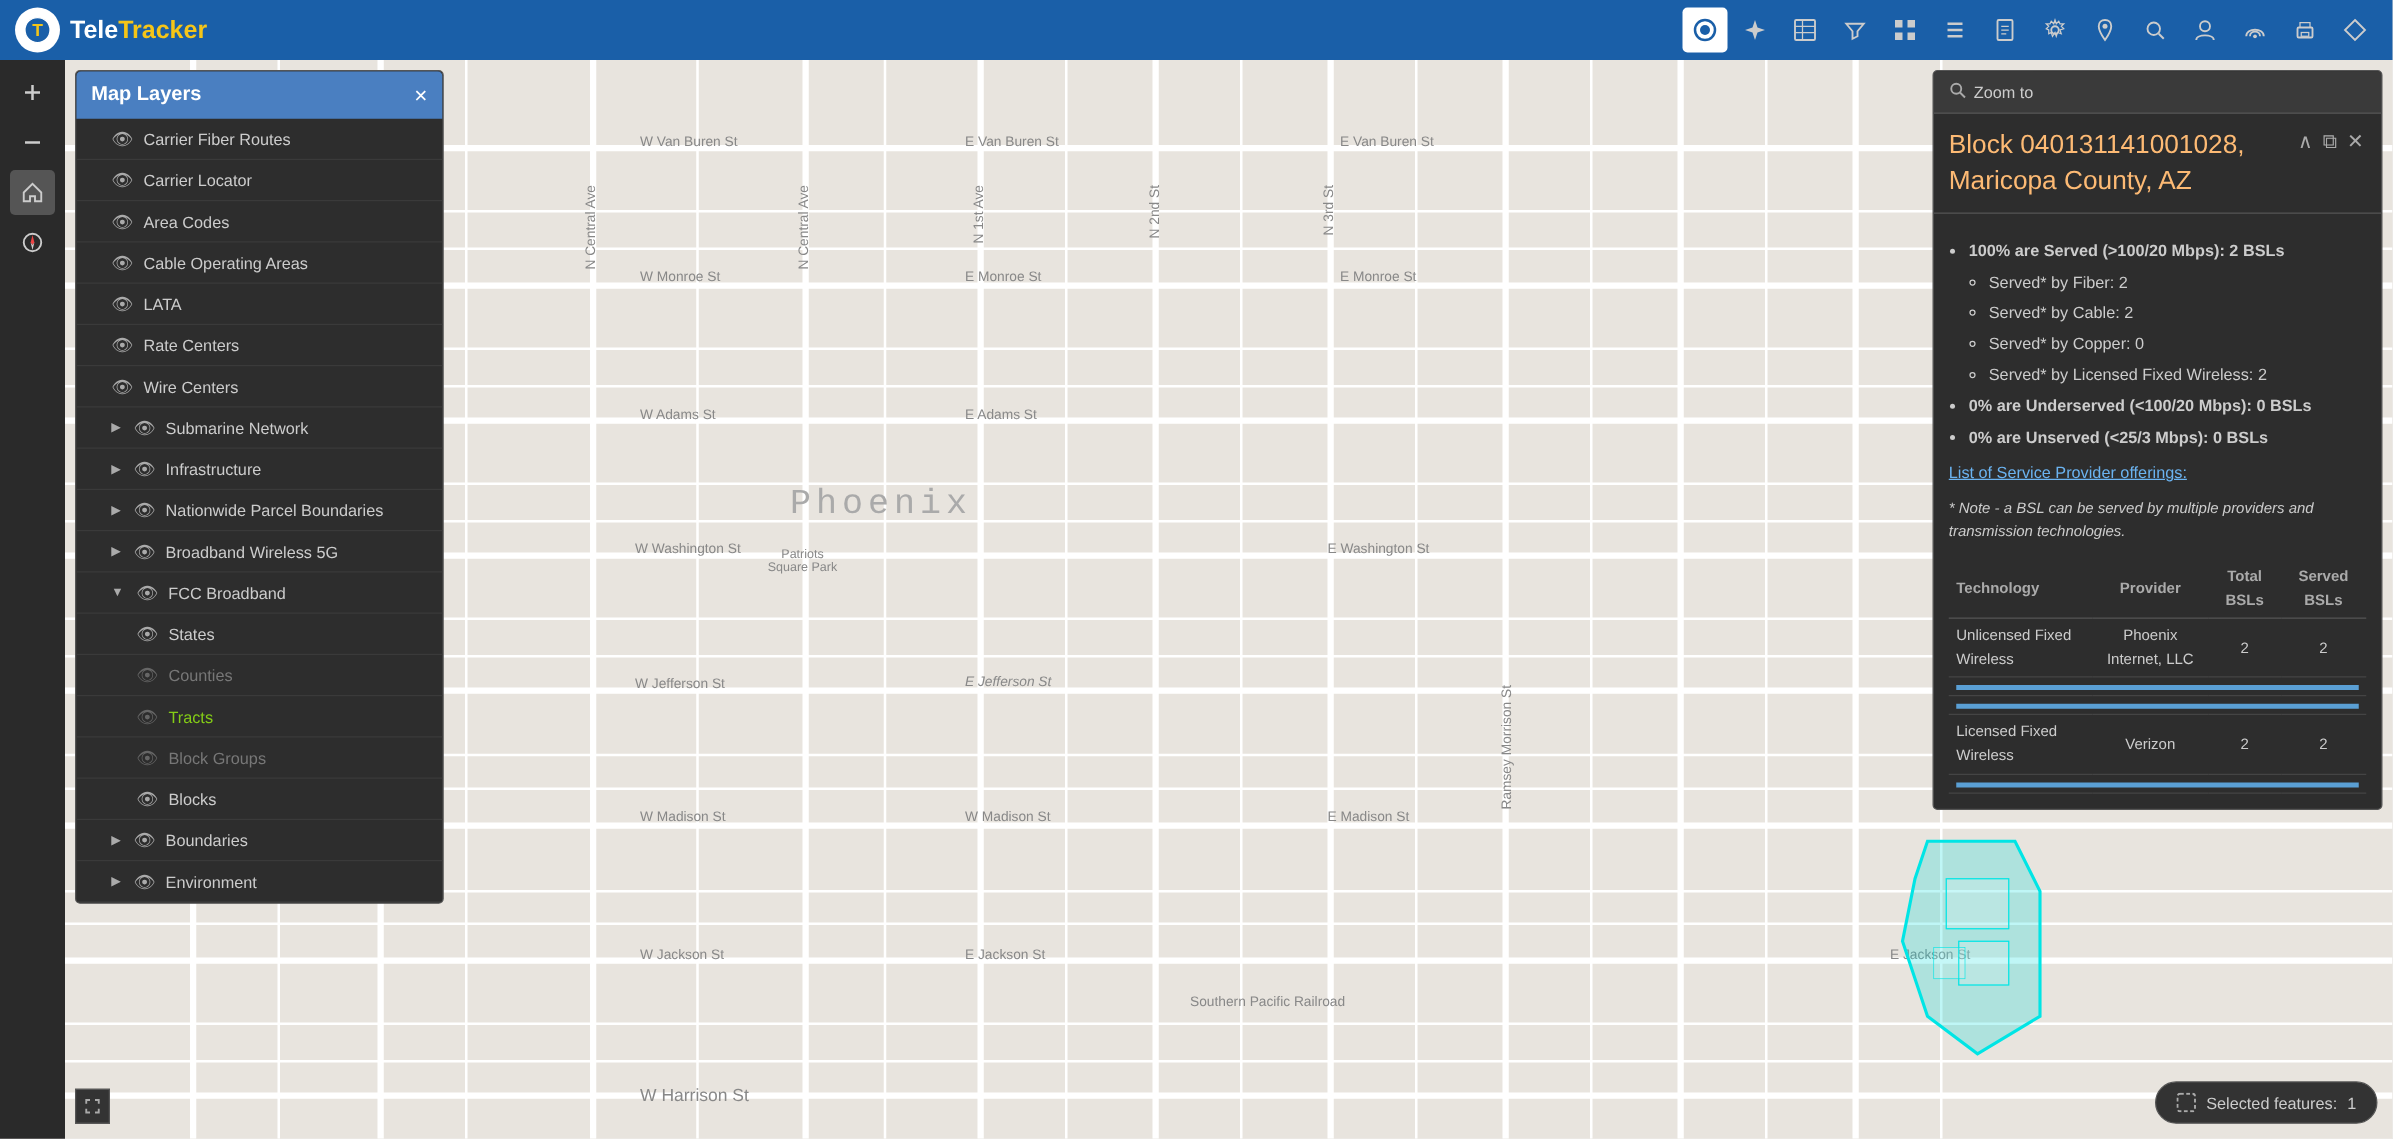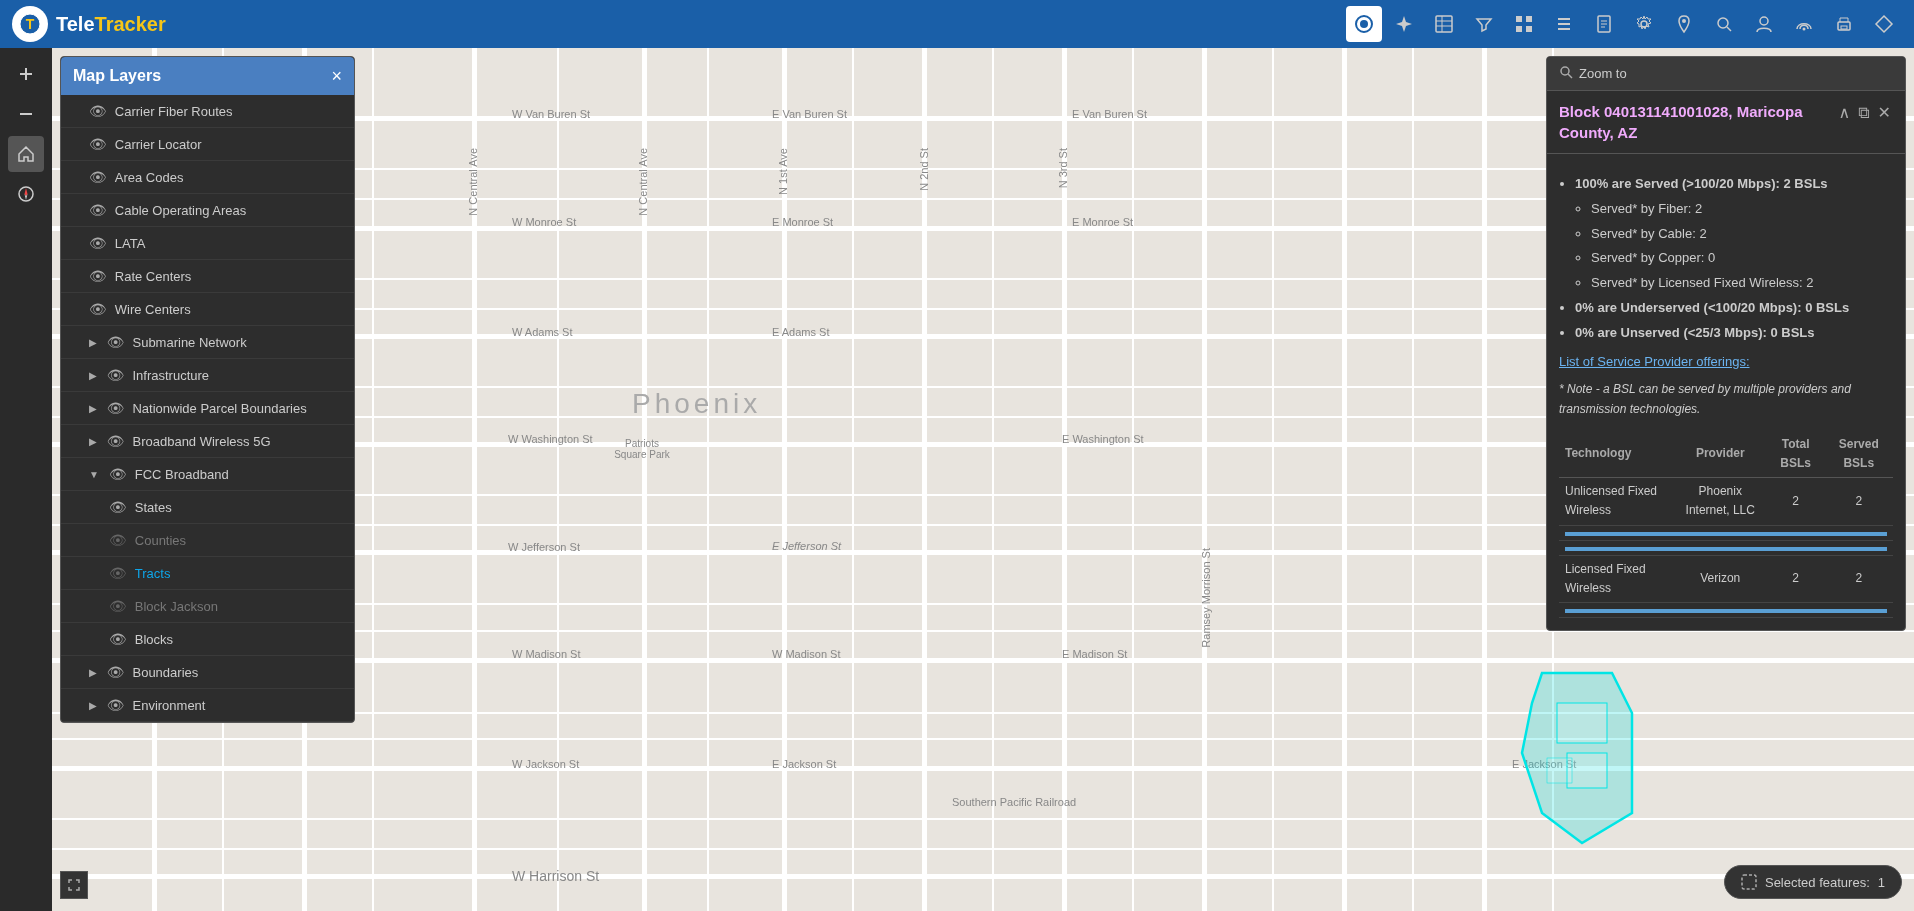--- a/index.html
+++ b/index.html
@@ -107,21 +107,21 @@
     }
     #info-zoom-bar {
       background: #3a3a3a; padding: 8px 12px; display: flex; align-items: center; gap: 6px;
       color: #ccc; font-size: 13px; border-bottom: 1px solid #555;
     }
     #info-zoom-icon { font-size: 14px; }
     #info-header {
       padding: 10px 12px; display: flex; align-items: flex-start; justify-content: space-between;
       border-bottom: 1px solid #555;
     }
-    #info-title { color: #f0abfc; font-size: 15px; font-weight: bold; flex: 1; line-height: 1.4; }
+    #info-title { color: #fdba74; font-size: 21px; font-weight: normal; flex: 1; line-height: 1.4; }
     #info-header-actions { display: flex; gap: 4px; }
     .info-action-btn {
       background: none; border: none; color: #aaa; cursor: pointer; font-size: 16px; padding: 2px;
     }
     #info-body { padding: 12px; color: #ccc; font-size: 13px; line-height: 1.6; }
     #info-body .highlight { color: #fff; }
     #info-body ul { margin: 8px 0 8px 16px; }
     #info-body li { margin-bottom: 4px; }
     #info-body .sub-list { margin: 4px 0 4px 16px; list-style: circle; }
     .link-style { color: #6bb3f0; text-decoration: underline; cursor: pointer; }
@@ -363,21 +363,21 @@
     <div style="position:absolute; top:100px; left:585px; color:#888; font-size:11px; writing-mode:vertical-rl; transform:rotate(180deg);">N Central Ave</div>
     <div style="position:absolute; top:100px; left:725px; color:#888; font-size:11px; writing-mode:vertical-rl; transform:rotate(180deg);">N 1st Ave</div>
     <div style="position:absolute; top:100px; left:866px; color:#888; font-size:11px; writing-mode:vertical-rl; transform:rotate(180deg);">N 2nd St</div>
     <div style="position:absolute; top:100px; left:1005px; color:#888; font-size:11px; writing-mode:vertical-rl; transform:rotate(180deg);">N 3rd St</div>
     <div style="position:absolute; top:500px; left:1148px; color:#888; font-size:11px; writing-mode:vertical-rl; transform:rotate(180deg);">Ramsey Morrison St</div>
 
     <div style="position:absolute; top:748px; left:900px; color:#888; font-size:11px;">Southern Pacific Railroad</div>
 
     <div style="position:absolute; top:390px; left:560px; color:#888; font-size:10px; text-align:center; width:60px;">Patriots Square Park</div>
 
-    <div id="city-label" style="position:absolute; top:340px; left:580px; font-size:28px; color:#aaa; font-weight:300; letter-spacing:4px; pointer-events:none;">Phoenix</div>
+    <div id="city-label" style="position:absolute; top:340px; left:580px; font-size:28px; color:#aaa; font-weight:300; letter-spacing:4px; pointer-events:none;font-family:Liberation Mono, monospace;">Phoenix</div>
   </div>
 
   <div id="selected-block">
     <svg width="200" height="220" style="position:absolute; top:295px; left:710px;">
       <polygon points="60,20 130,20 150,60 150,160 100,190 60,160 40,100 50,50" fill="rgba(0,220,220,0.25)" stroke="#00e5e5" stroke-width="2.5"></polygon>
 
       <rect x="75" y="50" width="50" height="40" fill="rgba(255,255,255,0.15)" stroke="#00e5e5" stroke-width="1"></rect>
       <rect x="85" y="100" width="40" height="35" fill="rgba(255,255,255,0.15)" stroke="#00e5e5" stroke-width="1"></rect>
       <rect x="65" y="105" width="25" height="25" fill="rgba(255,255,255,0.1)" stroke="#00e5e5" stroke-width="0.5"></rect>
     </svg>
@@ -446,25 +446,25 @@
     <div class="layer-item layer-indent2">
       <span class="layer-eye">👁</span>
       <span>States</span>
     </div>
     <div class="layer-item layer-indent2">
       <span class="layer-eye" style="color:#666;">👁</span>
       <span style="color:#777;">Counties</span>
     </div>
     <div class="layer-item layer-indent2">
       <span class="layer-eye" style="color:#666;">👁</span>
-      <span style="color:#0ea5e9;">Tracts</span>
+      <span style="color:#84cc16;">Tracts</span>
     </div>
     <div class="layer-item layer-indent2">
       <span class="layer-eye" style="color:#666;">👁</span>
-      <span style="color:#777;">Block Jackson</span>
+      <span style="color:#777;">Block Groups</span>
     </div>
     <div class="layer-item layer-indent2">
       <span class="layer-eye">👁</span>
       <span>Blocks</span>
     </div>
     <div class="layer-item layer-indent">
       <span class="layer-expand">▶</span>
       <span class="layer-eye">👁</span>
       <span>Boundaries</span>
     </div>

